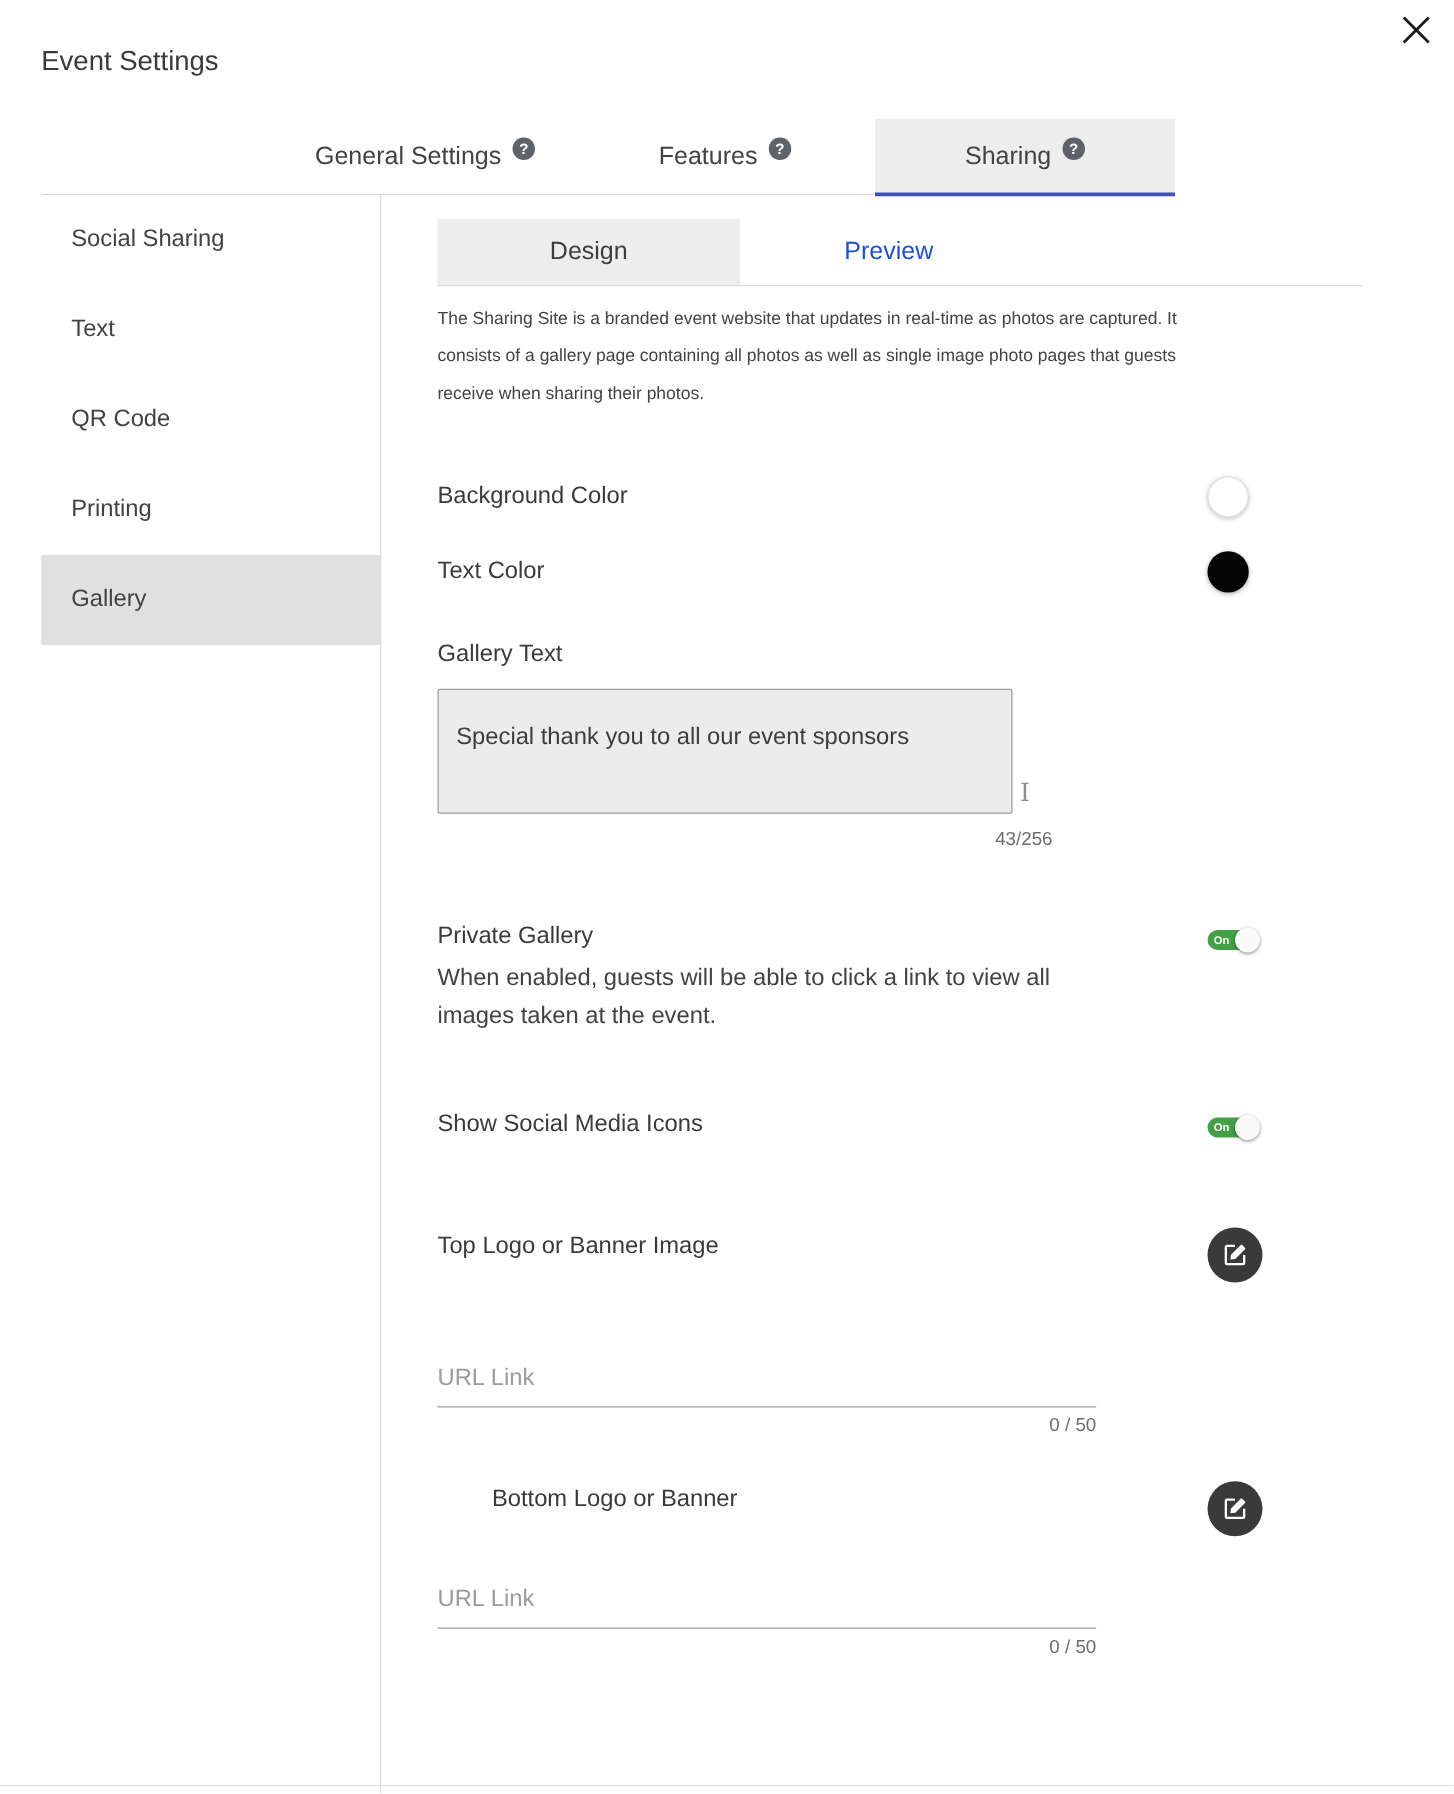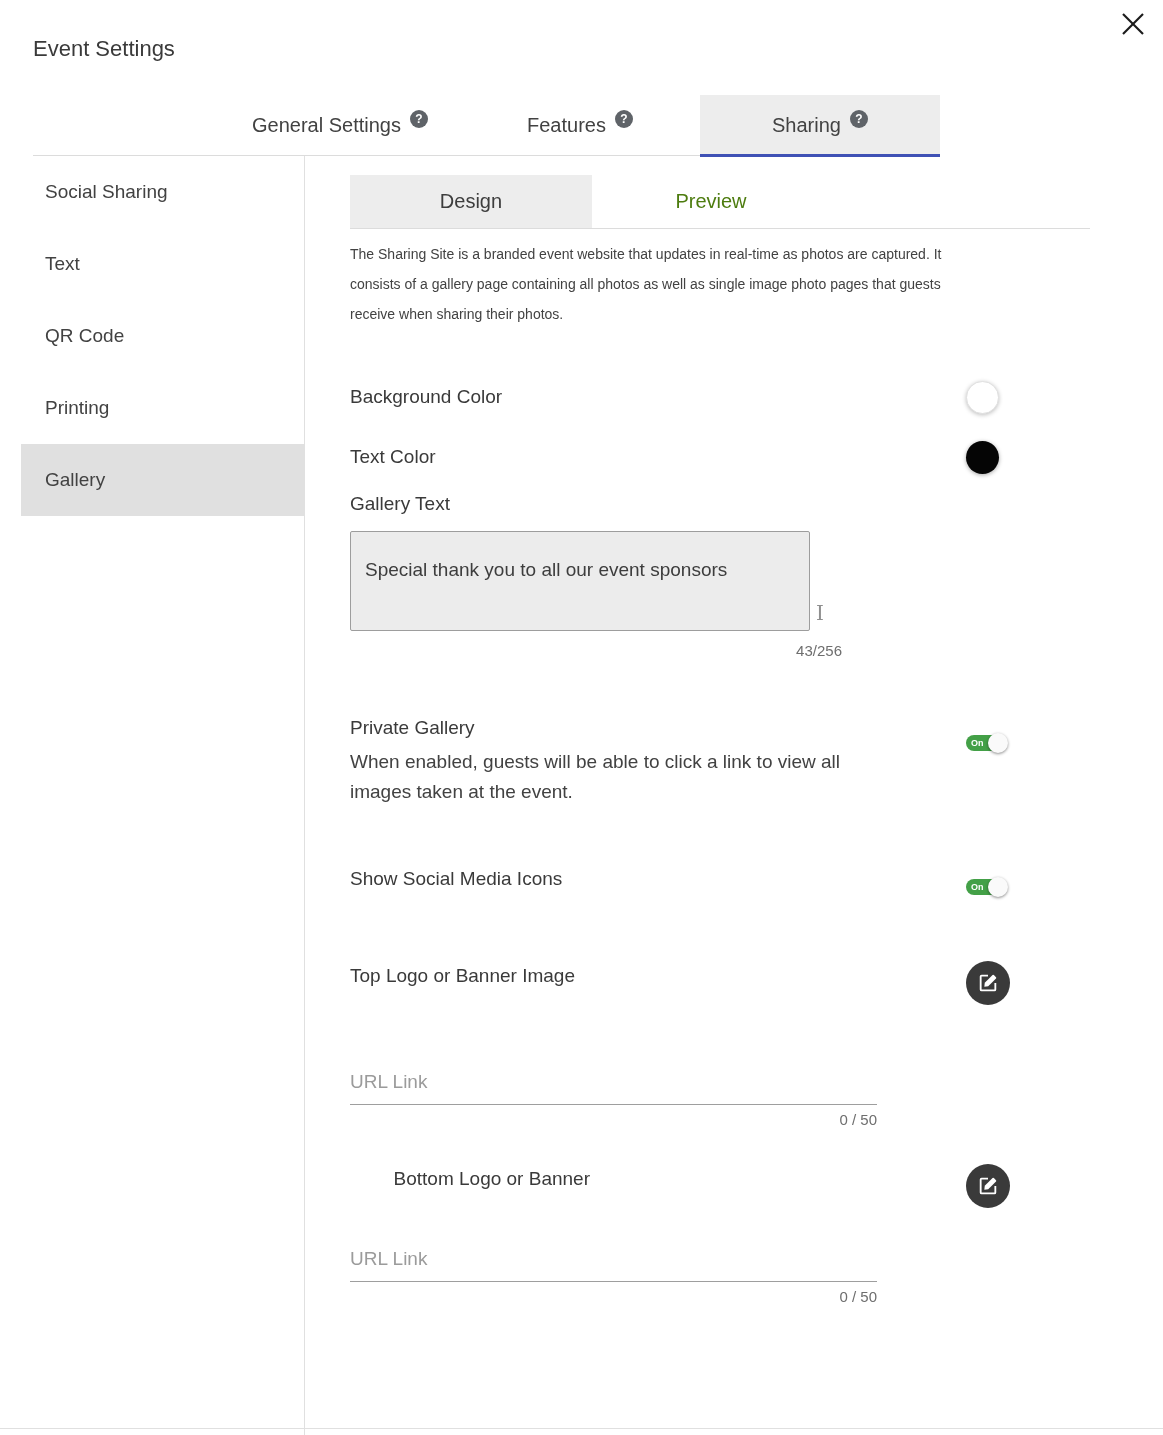--- a/index.html
+++ b/index.html
@@ -14,60 +14,60 @@
   
   .tabbar-wrap { margin:33px 0 0 33px; width:907px; border-bottom:1px solid #dcdcdc; display:flex; }
   .tabbar { display:flex; margin-left:187px; }
   .tab { position:relative; width:240px; height:60px; display:flex; align-items:center; justify-content:center; font-size:20px; color:#424242; cursor:pointer; }
   .tab.active { background:#ededed; }
   .tab.active::after { content:""; position:absolute; left:0; right:0; bottom:-2px; height:3px; background:#3f51b5; }
   .help-icon { display:inline-flex; align-items:center; justify-content:center; width:18px; height:18px; border-radius:50%; background:#5f6368; color:#fff; font-size:12px; font-weight:bold; margin-left:9px; position:relative; top:-6px; }
 
   
   .bodyrow { display:flex; height:1279px; }
-  .sidebar { width:305px; flex-shrink:0; border-right:1px solid #e0e0e0; padding-left:21px; }
+  .sidebar { width:305px; flex-shrink:0; border-right:1px solid #e0e0e0; padding-left:33px; }
   .side-item { height:72px; display:flex; align-items:center; padding-left:24px; font-size:19px; color:#424242; cursor:pointer; }
   .side-item.active { background:#e0e0e0; }
 
   .content { flex:1; padding:19px 73px 0 45px; }
 
   
   .subtabs { display:flex; border-bottom:1px solid #dcdcdc; }
-  .subtab { height:53px; display:flex; align-items:center; justify-content:center; font-size:20px; color:#4d7c0f; cursor:pointer; }
+  .subtab { height:53px; display:flex; align-items:center; justify-content:center; font-size:20px; color:#1d4ed8; cursor:pointer; }
   .subtab.design { width:242px; }
   .subtab.preview { width:238px; }
   .subtab.active { background:#ededed; color:#3d3d3d; }
 
   .intro { margin-top:10px; max-width:608px; font-size:14px; line-height:30px; color:#424242; }
 
   .row { display:flex; align-items:center; }
   .row.top-align { align-items:flex-start; }
   .row-main { flex:1; }
   .row-label { font-size:19px; color:#3a3a3a; }
   .row-desc { max-width:548px; font-size:19px; line-height:30px; color:#424242; margin-top:8px; }
   .row-control { width:124px; flex-shrink:0; display:flex; }
 
   .row-bg { margin-top:48px; min-height:40px; }
   .row-txtcolor { margin-top:20px; min-height:40px;gap:41px; }
   .swatch { width:33px; height:33px; border-radius:50%; cursor:pointer; }
   .swatch.white { background:#ffffff; border:1px solid #e0e0e0; box-shadow:0 1px 4px rgba(0,0,0,0.25); }
   .swatch.black { background:#050505; box-shadow:0 1px 4px rgba(0,0,0,0.35); }
 
-  .field-gallery { margin-top:16px; }
+  .field-gallery { margin-top:36px; }
   .textarea-wrap { position:relative; width:492px; margin-top:16px; }
   .gallery-textarea { width:460px; height:100px; background:#ececec; border:1px solid #9d9d9d; border-radius:2px; padding:24px 14px; font-family:"Liberation Sans", sans-serif; font-size:19px; color:#3d3d3d; resize:none; outline:none; line-height:28px; }
   .text-cursor { position:absolute; right:18px; bottom:10px; font-family:"DejaVu Serif", serif; font-size:20px; color:#8f8f8f; pointer-events:none; }
   .counter { width:492px; text-align:right; font-size:15px; color:#6e6e6e; margin-top:7px; }
 
   .row-private { margin-top:58px; }
   .row-social { margin-top:52px; min-height:40px;align-items:center; }
   .row-color-select { margin-top:42px; min-height:44px; }
 
   
-  .toggle { position:relative; width:42px; height:20px; margin-top:16px; cursor:pointer; }
+  .toggle { position:relative; width:42px; height:20px; margin-top:4px; cursor:pointer; }
   .toggle-track { display:block; width:37px; height:16px; margin-top:2px; border-radius:8px; background:#43a047; }
   .toggle-label { display:block; padding-left:5px; font-size:9px; font-weight:bold; color:#fff; line-height:16px; }
   .toggle-thumb { position:absolute; right:0; top:0; width:20px; height:20px; border-radius:50%; background:#fafafa; box-shadow:0 1px 3px rgba(0,0,0,0.45); }
 
   
   .select { width:104px; display:flex; justify-content:space-between; align-items:flex-end; border-bottom:1px solid #8f8f8f; padding-bottom:9px; font-size:19px; color:#212121; cursor:pointer; }
   .caret { width:0; height:0; border-left:6px solid transparent; border-right:6px solid transparent; border-top:7px solid #5f6368; margin-bottom:4px; }
 
   .row-toplogo { margin-top:62px;justify-content:flex-end; }
   .row-bottomlogo { margin-top:36px;text-align:right; }

